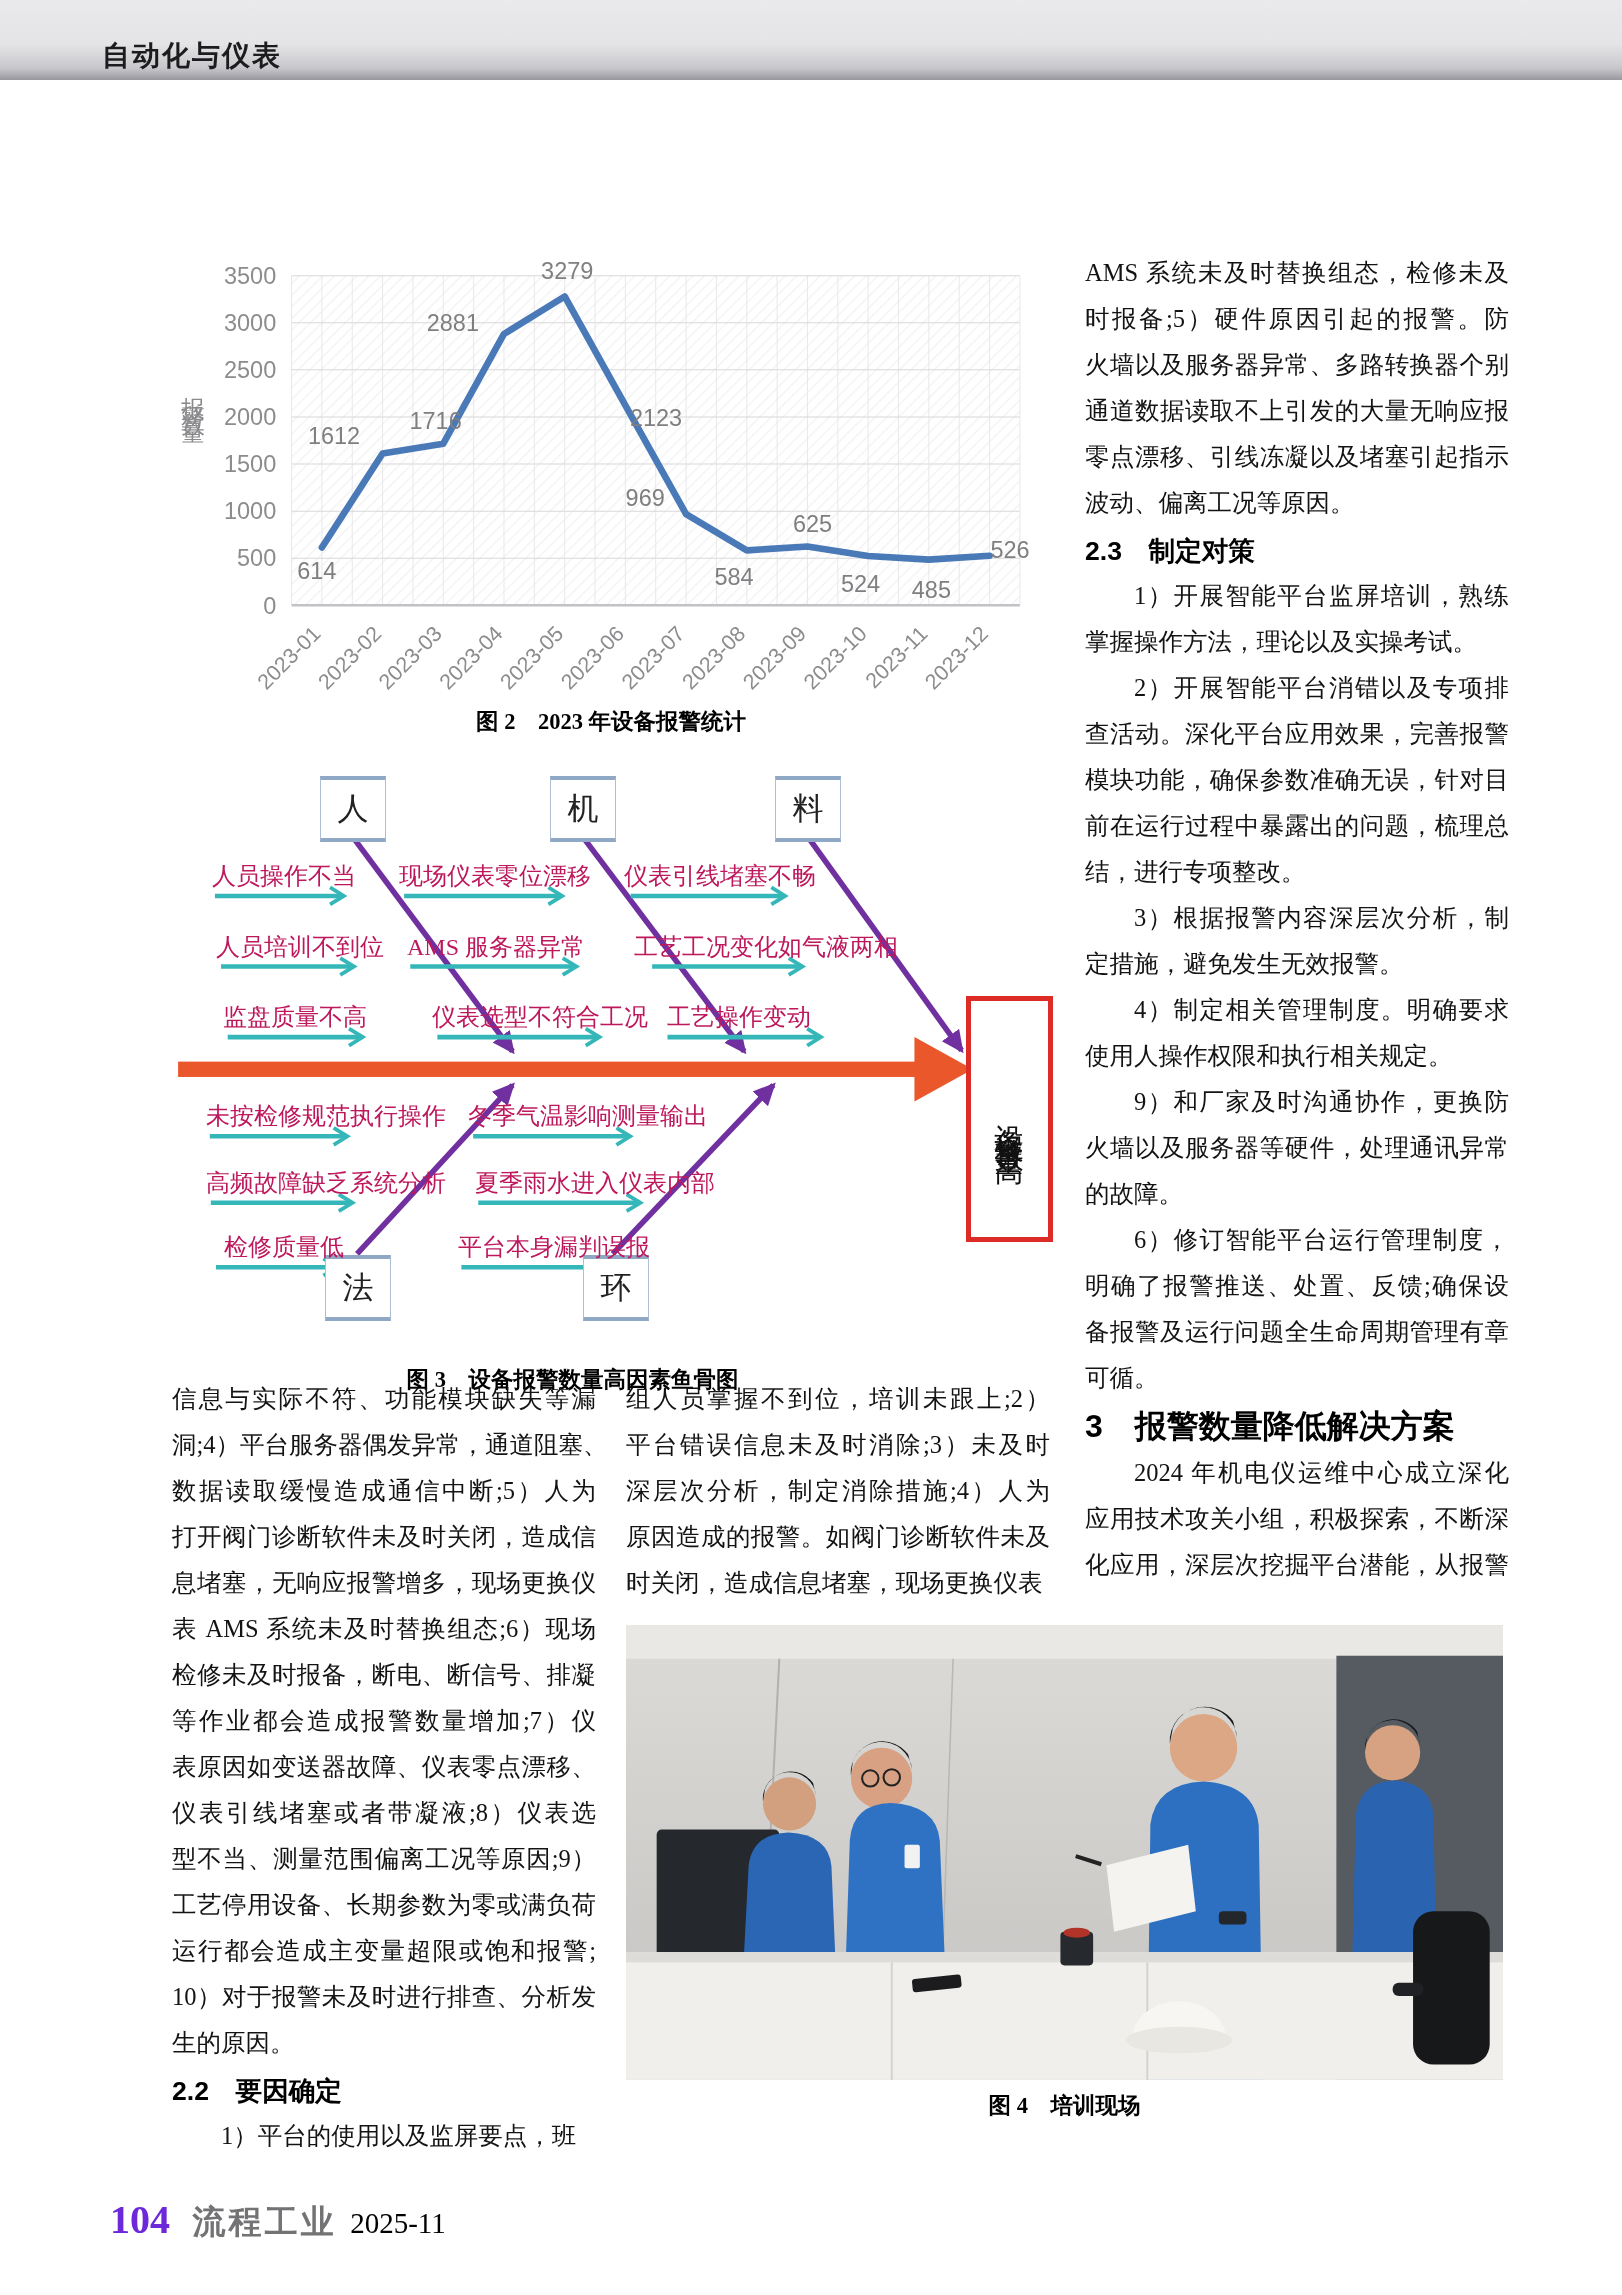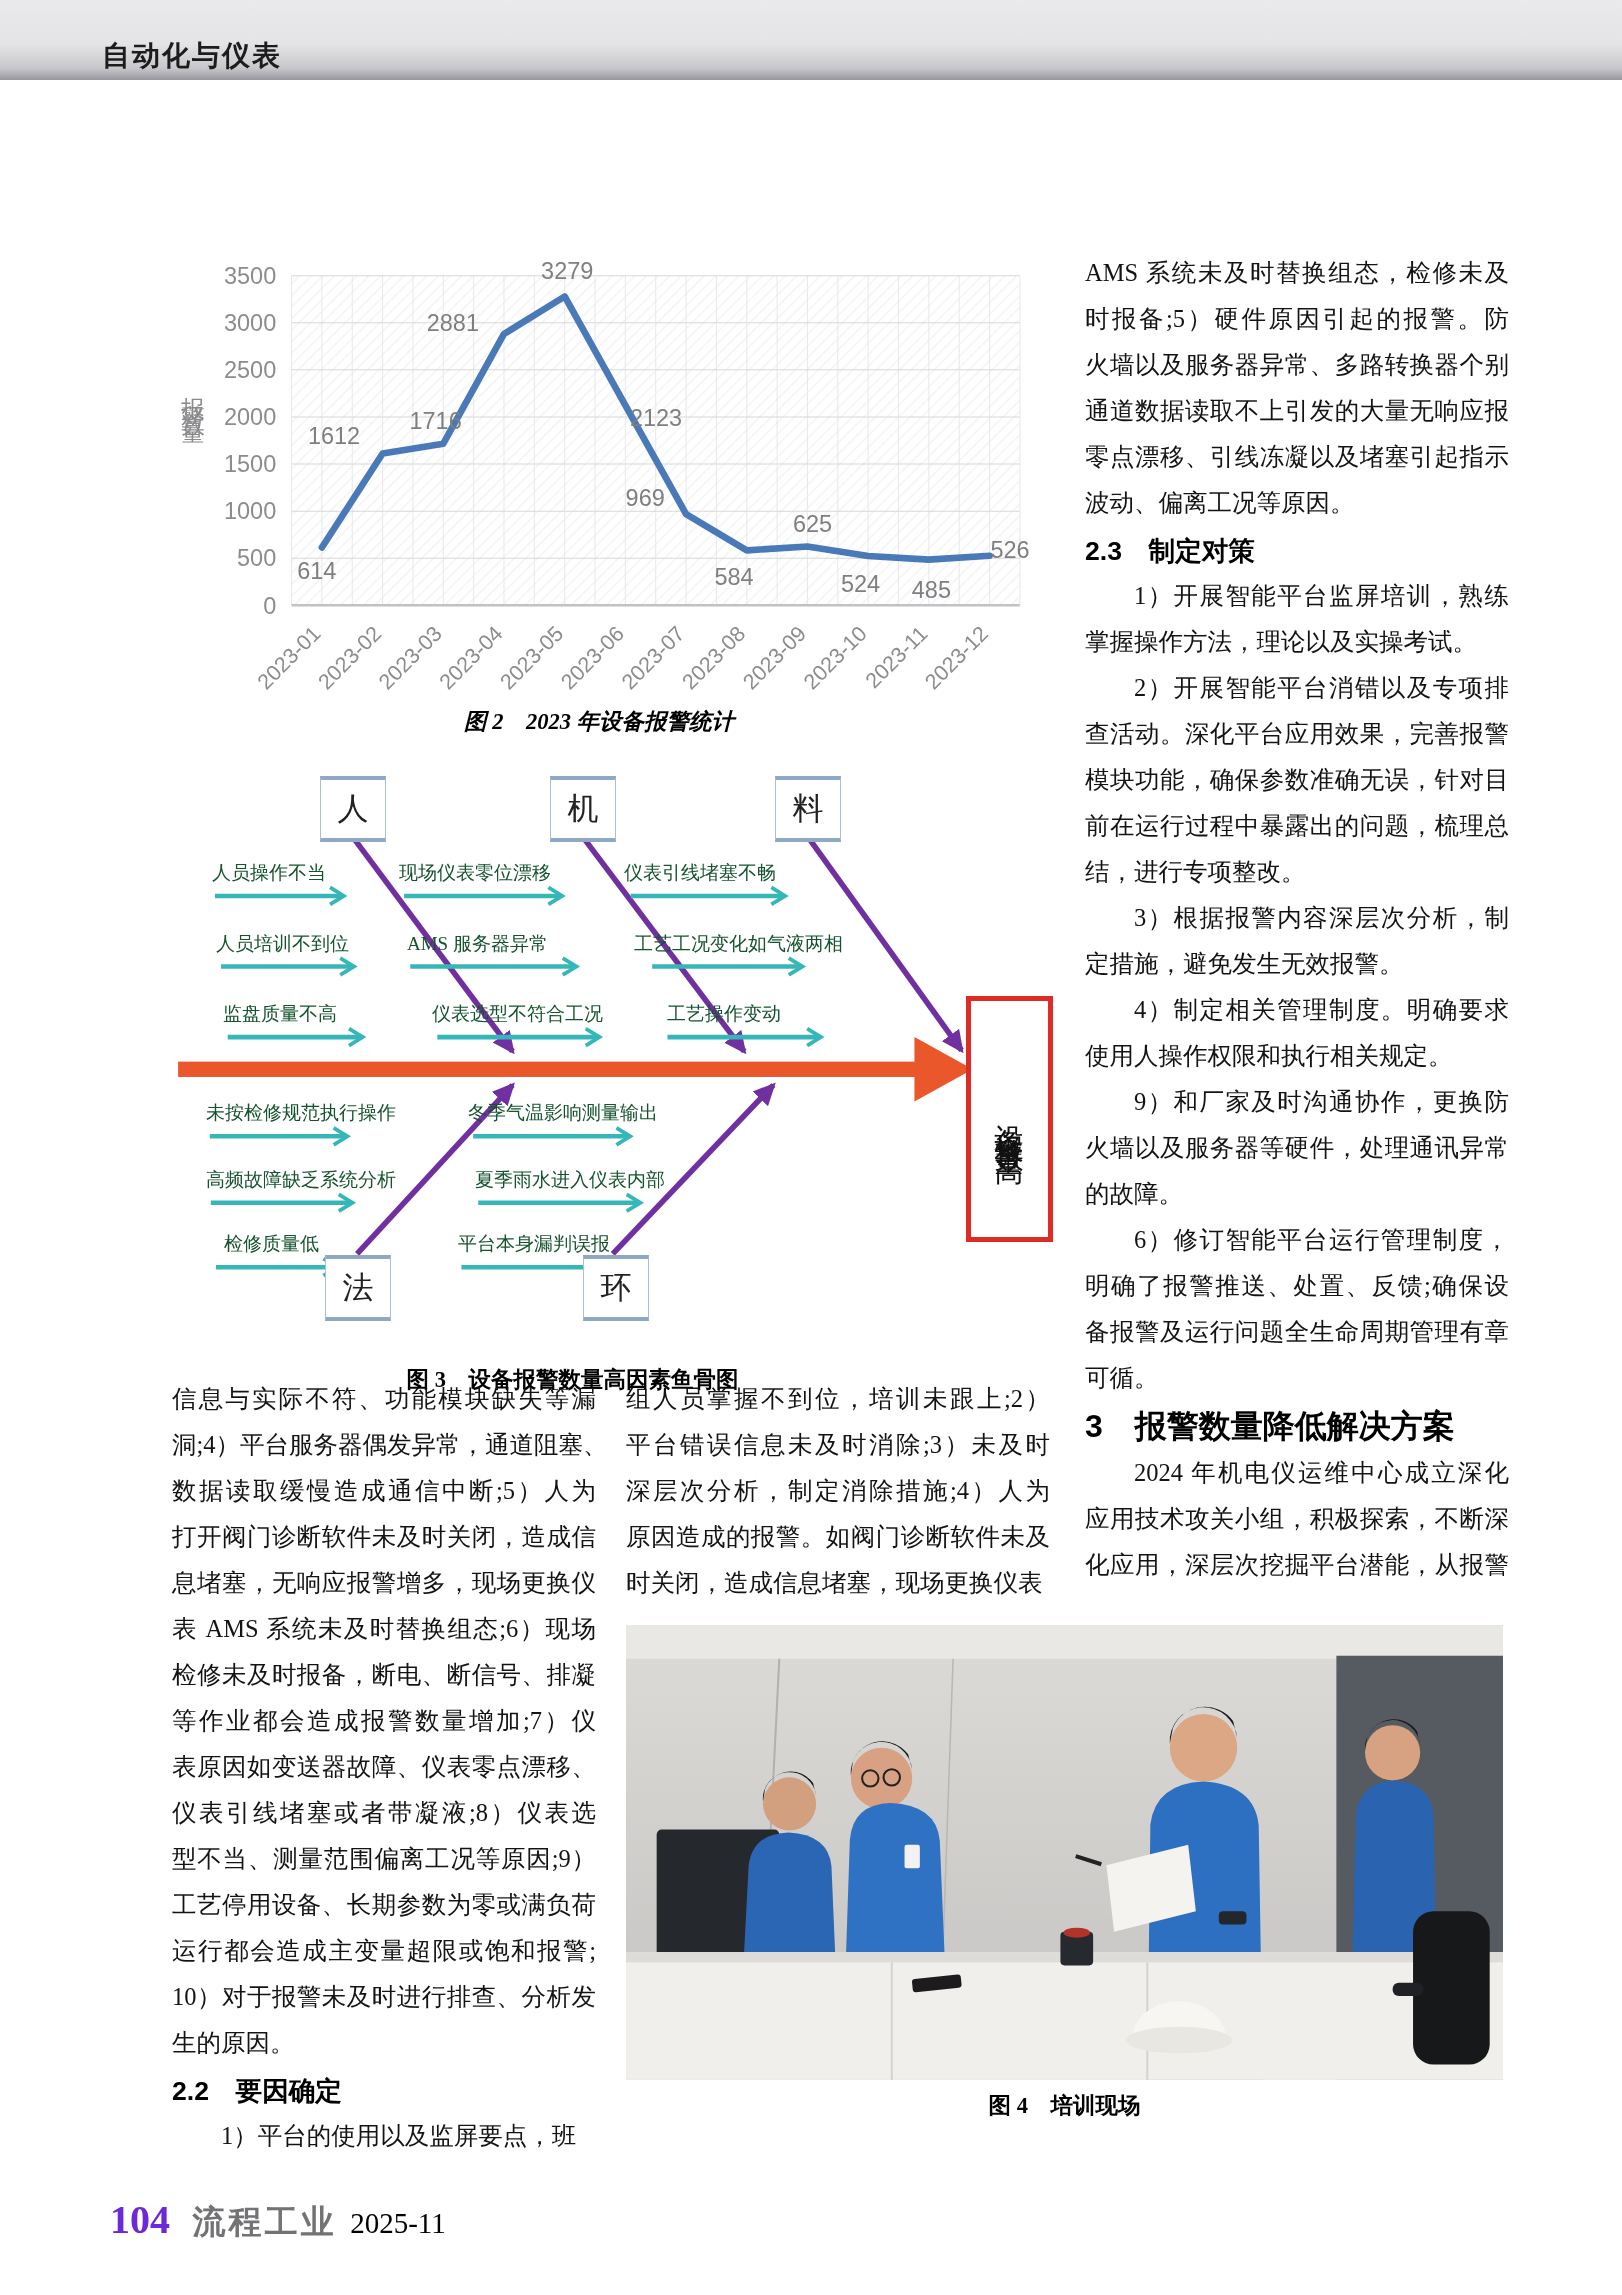--- a/index.html
+++ b/index.html
@@ -11,31 +11,31 @@
     background:linear-gradient(to bottom,#eaeaec 0%,#e4e4e6 55%,#c8c8cc 85%,#97979e 100%);}
   .page-header .sect{position:absolute;left:102px;top:37px;font-family:"Liberation Sans",sans-serif;
     font-weight:bold;font-size:28px;letter-spacing:2px;color:#1c1c1e;}
 
   
   .chart-wrap{position:absolute;left:174px;top:250px;width:874px;height:450px;}
   .y-title{position:absolute;left:177px;top:379px;writing-mode:vertical-rl;text-orientation:upright;
     font-size:23.5px;color:#8a8a8d;letter-spacing:8.2px;font-family:"Liberation Serif",serif;}
   .fig-caption{position:absolute;text-align:center;font-weight:bold;font-size:22.5px;color:#000;
     font-family:"Liberation Serif",serif;}
-  .cap-fig2{left:162px;top:706px;width:874px;font-style:italic;}
+  .cap-fig2{left:174px;top:706px;width:874px;}
   .cap-fig3{left:174px;top:1340px;width:797px;margin-top:24px;}
   .cap-fig4{left:626px;top:2090px;width:877px;}
 
   
   .fishbone{position:absolute;left:174px;top:767px;width:877px;height:578px;}
   .fb-svg{position:absolute;left:0;top:0;}
   .fb-box{position:absolute;width:64px;height:58px;background:#fff;
     border:1.5px solid #aebfd4;border-top:4.6px solid #8ea8c6;border-bottom:4.6px solid #8ea8c6;
     display:flex;align-items:center;justify-content:center;font-size:31px;color:#222;}
-  .fb-cause{position:absolute;font-size:19px;color:#14532d;white-space:nowrap;
+  .fb-cause{position:absolute;font-size:24px;color:#be185d;white-space:nowrap;
     font-family:"Liberation Serif",serif;}
   .fb-effect{position:absolute;left:792px;top:229px;width:77px;height:236px;
     border:5.6px solid #dd2b25;background:#fff;display:flex;align-items:center;justify-content:center;
     writing-mode:vertical-rl;text-orientation:upright;font-size:29px;letter-spacing:5.1px;color:#111;}
 
   
   .col{position:absolute;width:424px;}
   .col-left{left:172px;top:1376px;}
   .col-mid{left:626px;top:1376px;}
   .col-right{left:1085px;top:250px;}

